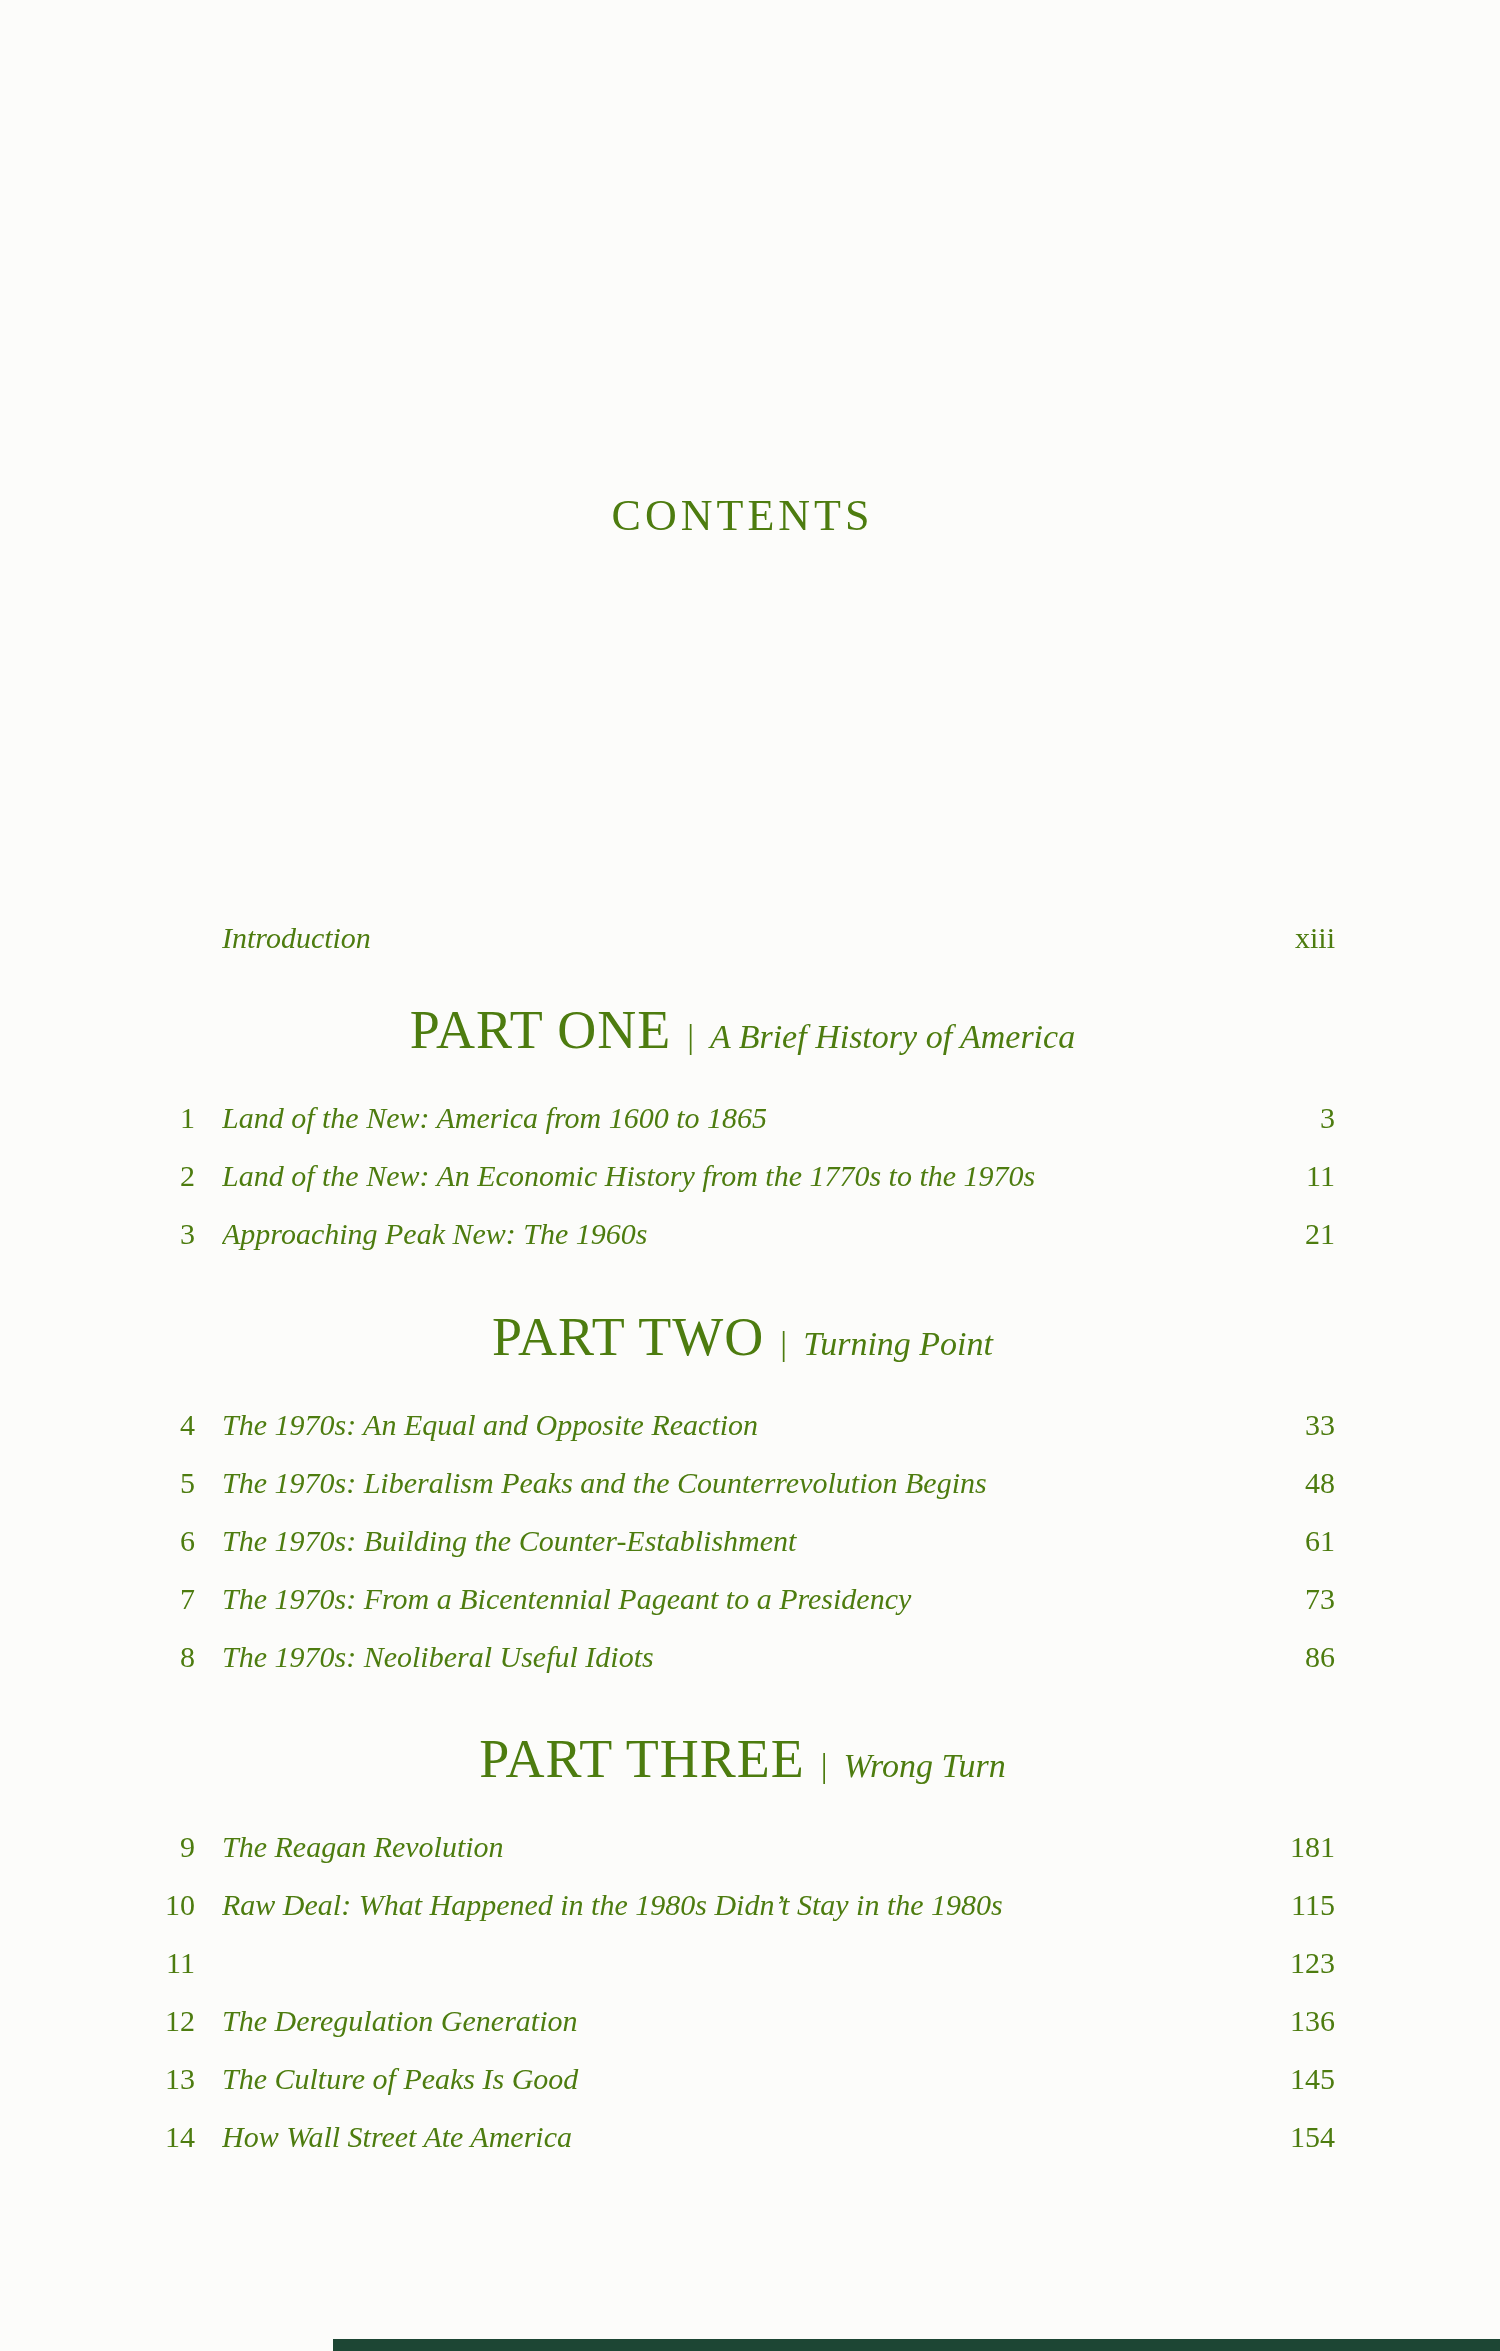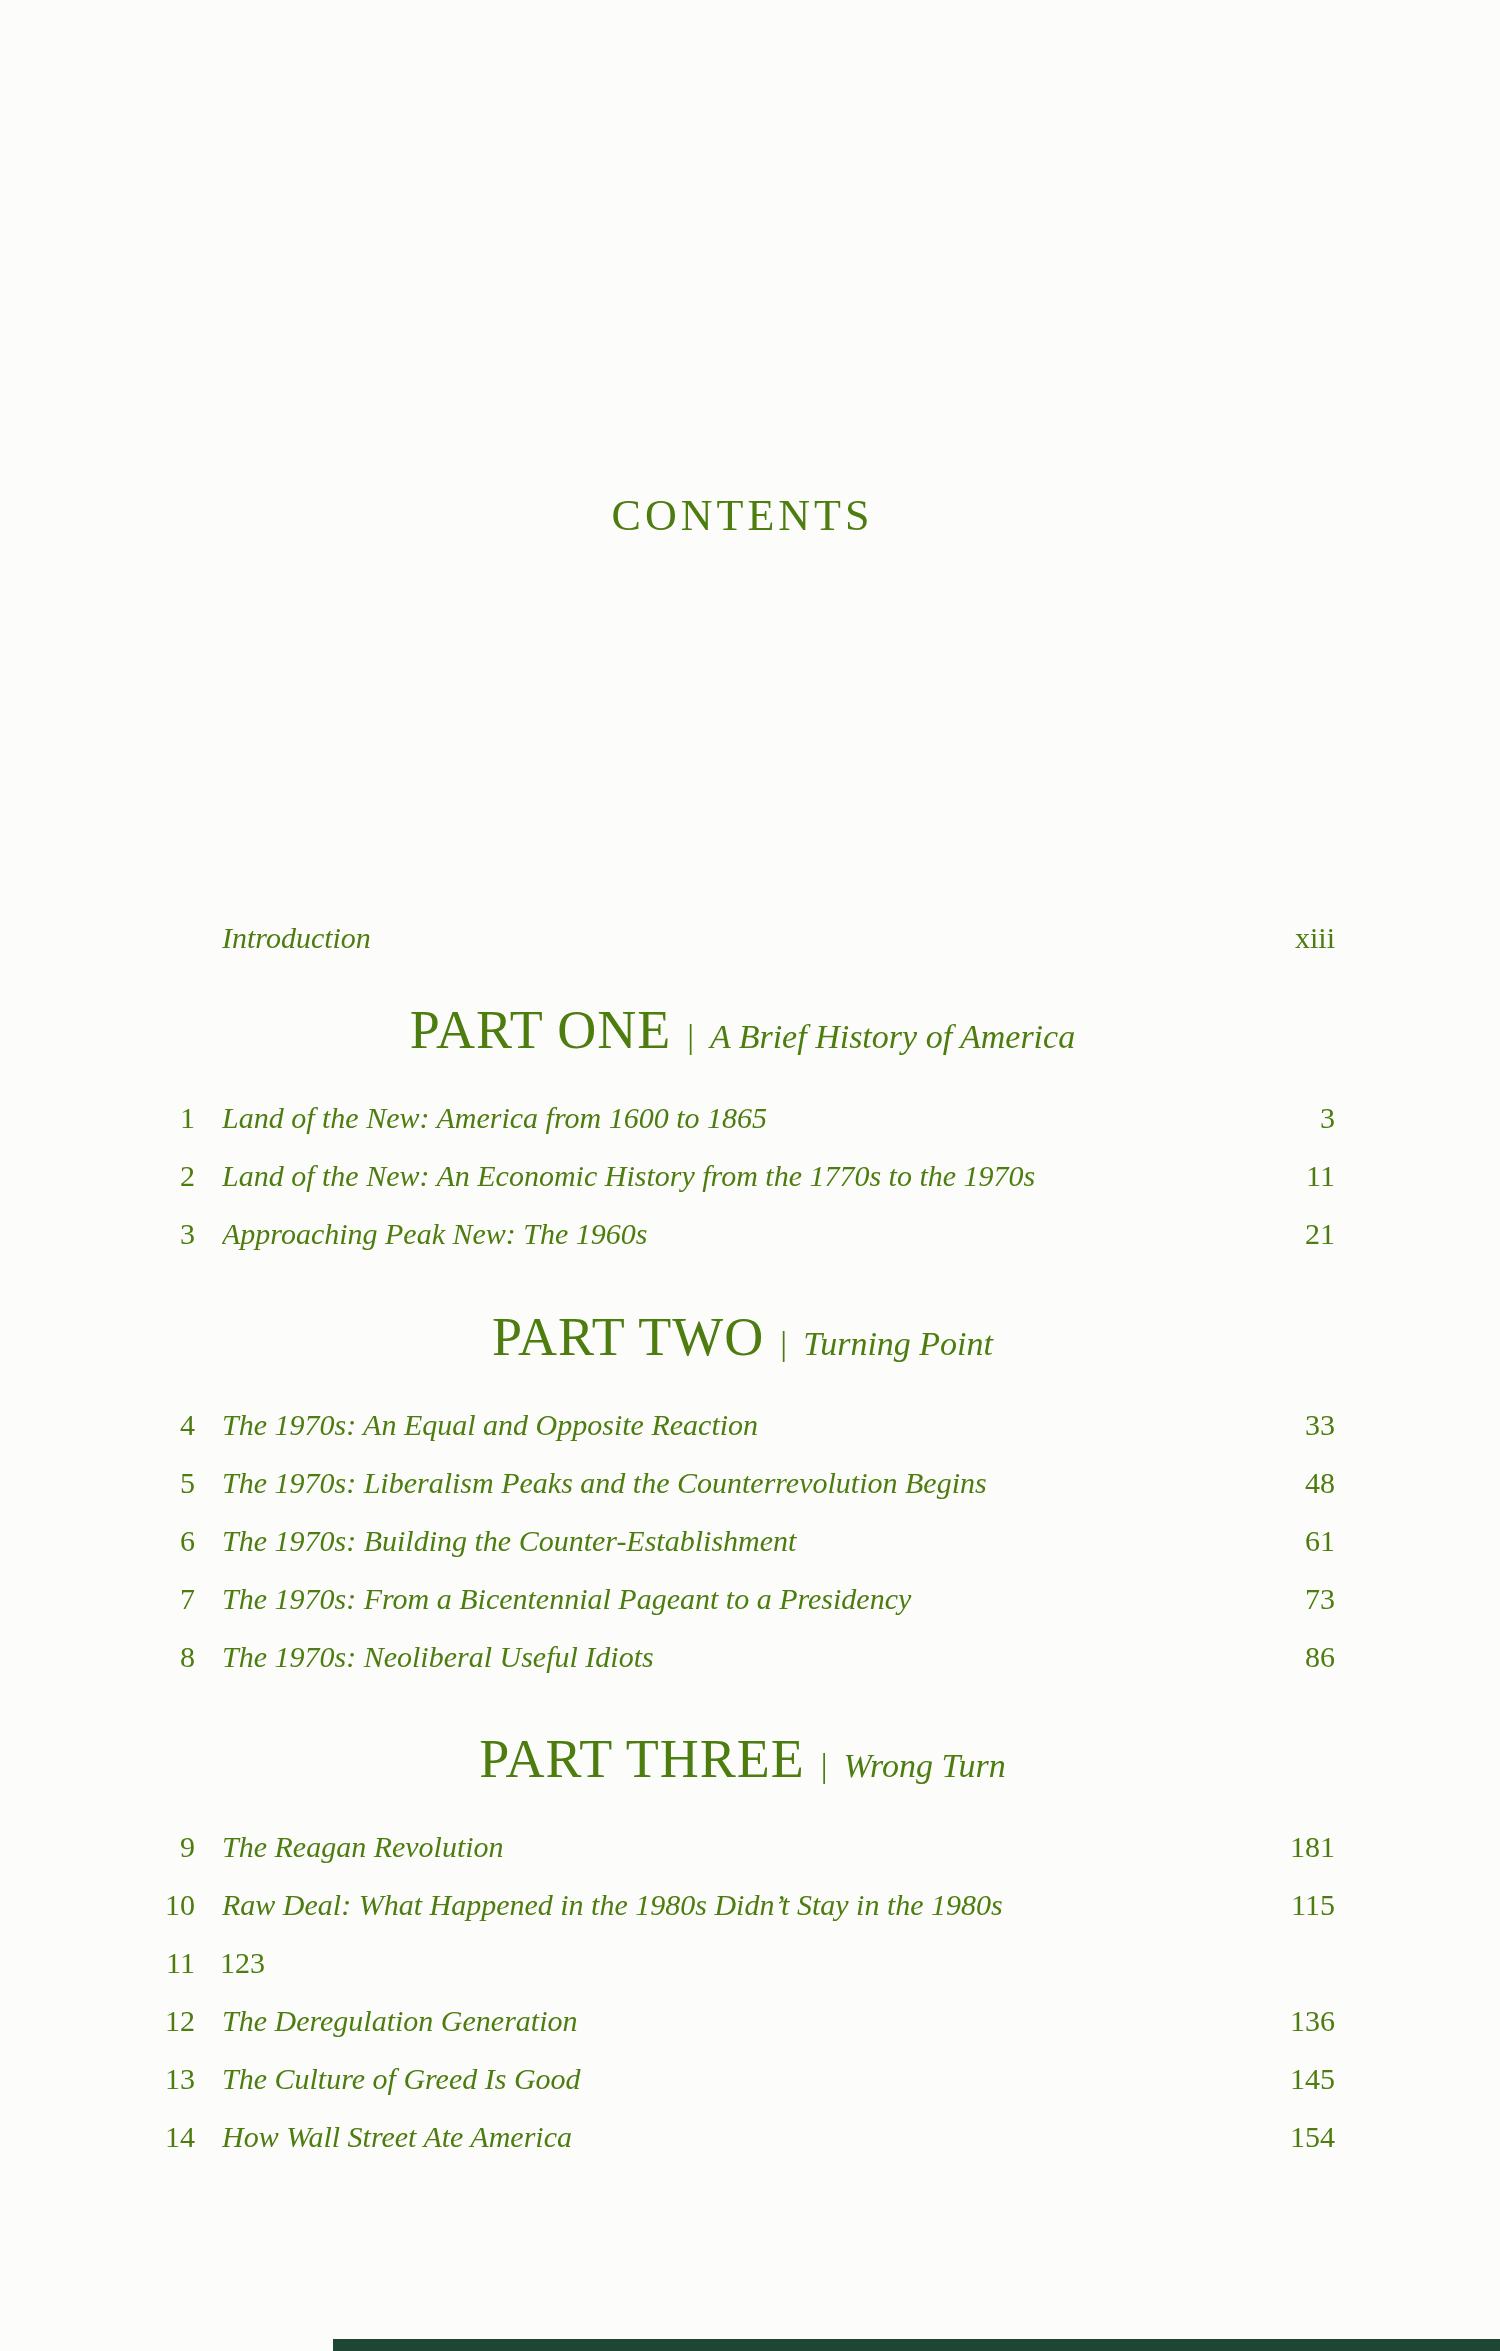--- a/index.html
+++ b/index.html
@@ -29,20 +29,21 @@
     font-size: 44px;
     letter-spacing: 4px;
     font-weight: 400;
     line-height: 51px;
   }
   .row {
     display: flex;
     align-items: baseline;
     font-size: 30px;
     line-height: 58px;
+    justify-content: space-between;
   }
   .num {
     width: 45px;
     text-align: right;
     font-style: normal;
     flex: 0 0 45px;
   }
   .ctitle {
     font-style: italic;
     margin-left: 27px;
@@ -169,21 +170,21 @@
       <span class="num">11</span>
       <span class="pg">123</span>
     </div>
     <div class="row">
       <span class="num">12</span>
       <span class="ctitle">The Deregulation Generation</span>
       <span class="pg">136</span>
     </div>
     <div class="row">
       <span class="num">13</span>
-      <span class="ctitle">The Culture of Greed Is Good</span>
+      <span class="ctitle">The Culture of Peaks Is Good</span>
       <span class="pg">145</span>
     </div>
     <div class="row">
       <span class="num">14</span>
       <span class="ctitle">How Wall Street Ate America</span>
       <span class="pg">154</span>
     </div>
 
   </div>
 

